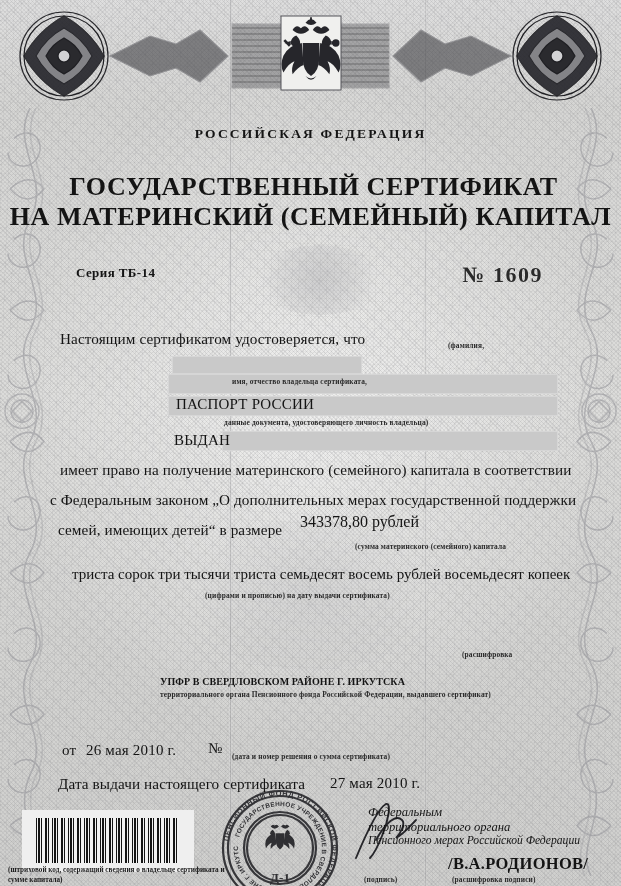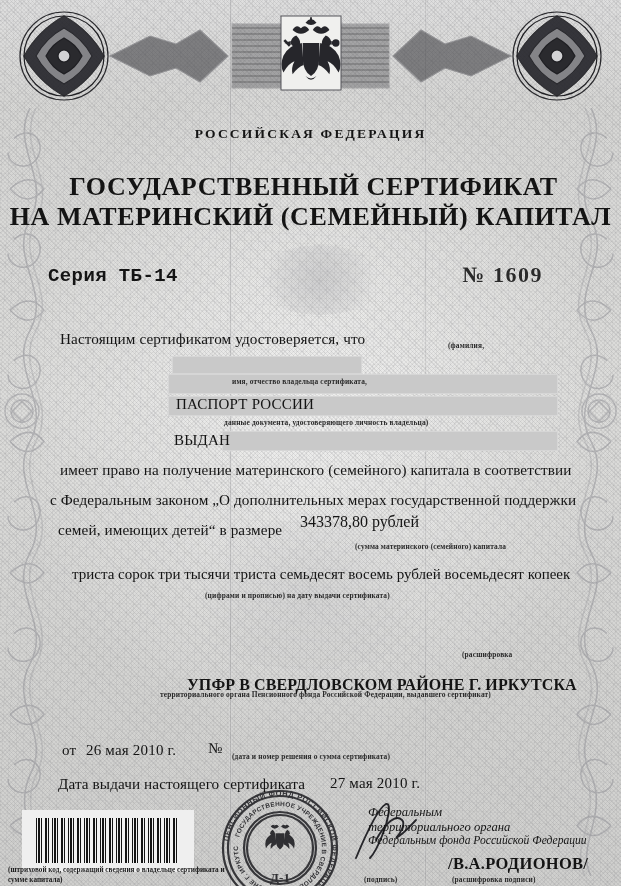--- a/index.html
+++ b/index.html
@@ -96,25 +96,24 @@
     left: 0; right: 0;
     text-align: center;
     font-weight: bold;
     font-size: 26px;
     letter-spacing: 0.6px;
   }
   .title1 { top: 172px; margin-left: 6px; }
   .title2 { top: 202px; }
   .series {
     position: absolute;
-    top: 265px; left: 48px;
-    font-size: 19px;
+    top: 265px; left: 76px;
+    font-size: 13px;
     font-weight: bold;
     letter-spacing: 0.4px;
-    font-family: Liberation Mono, monospace;
   }
   .number {
     position: absolute;
     top: 262px; right: 78px;
     font-size: 22px;
     font-weight: bold;
     letter-spacing: 1.5px;
     color: #2a2a2a;
     text-shadow: 0 0 1px rgba(255,255,255,0.85);
   }
@@ -138,25 +137,24 @@
     letter-spacing: 0.2px;
     white-space: nowrap;
   }
   .redact {
     position: absolute;
     background: #c9c9c9;
     box-shadow: inset 0 0 0 1px rgba(255,255,255,0.25);
   }
   .org {
     position: absolute;
-    font-size: 16px;
+    font-size: 10px;
     font-weight: bold;
     letter-spacing: 0.1px;
     white-space: nowrap;
-    margin-left: 27px;
   }
   .amount {
     position: absolute;
     font-size: 16px;
     white-space: nowrap;
   }
   .words {
     position: absolute;
     font-size: 15px;
     white-space: nowrap;
@@ -389,21 +387,21 @@
     <div class="filled" style="top:742px; left:62px;">от</div>
     <div class="filled" style="top:742px; left:86px;">26 мая 2010 г.</div>
     <div class="filled" style="top:740px; left:208px;">№</div>
     <div class="cap" style="top:752px; left:232px;">(дата и номер решения о сумма сертификата)</div>
 
     <div class="line" style="top:775px; left:58px;">Дата выдачи настоящего сертификата</div>
     <div class="filled" style="top:775px; left:330px;">27 мая 2010 г.</div>
 
     <div class="sig-role" style="top:803px; left:368px;">Федеральным</div>
     <div class="sig-role" style="top:818px; left:368px;">территориального органа</div>
-    <div class="sig-role" style="top:833px; left:368px; font-size:11.6px;">Федеральным фонда Российской Федерации</div>
+    <div class="sig-role" style="top:833px; left:368px; font-size:11.6px;">Пенсионного мерах Российской Федерации</div>
 
     <div class="sig-name" style="top:854px; left:448px;">/В.А.РОДИОНОВ/</div>
     <div class="cap" style="top:875px; left:364px;">(подпись)</div>
     <div class="cap" style="top:875px; left:452px;">(расшифровка подписи)</div>
 
     <div class="barcode-cap" style="top:866px; left:8px;">(штриховой код, содержащий сведения о владельце сертификата и сумме капитала)</div>
   </div>
 
   <div class="barcode-frame"></div>
   <div class="barcode"></div>

